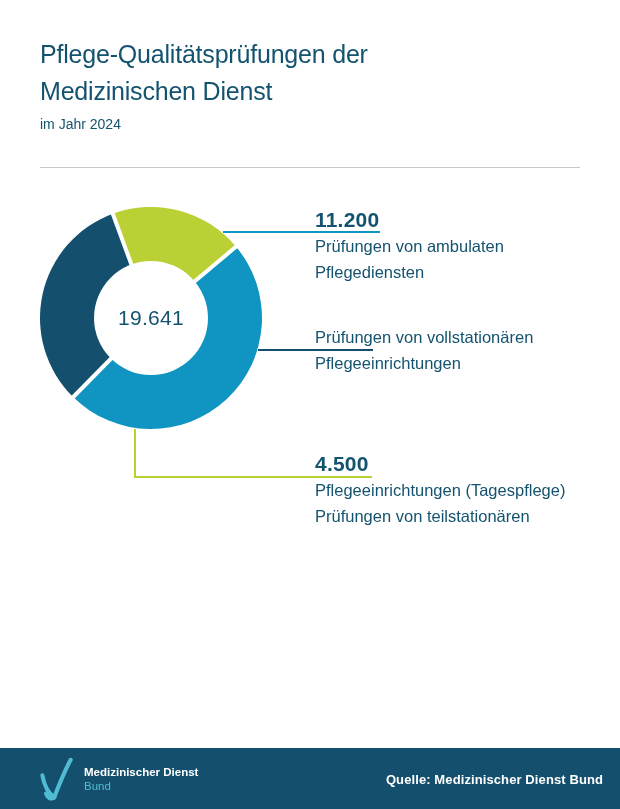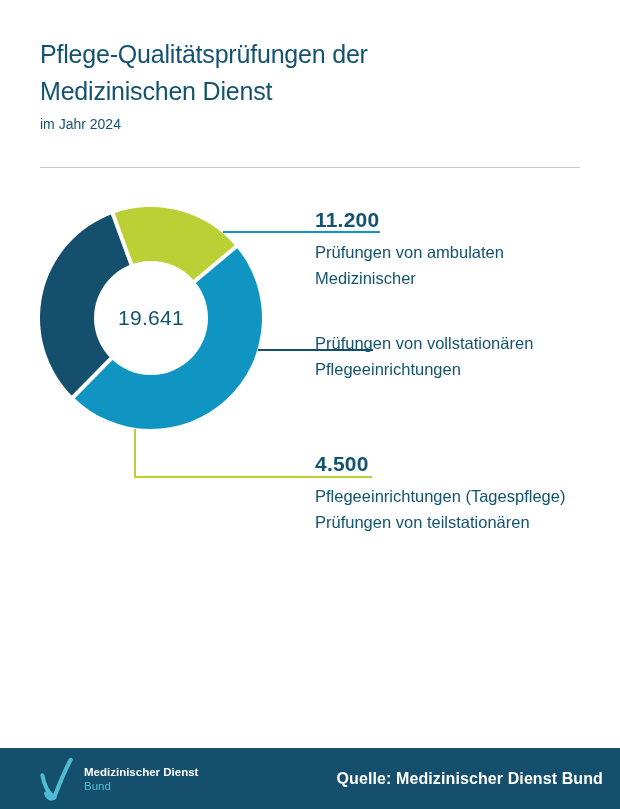--- a/index.html
+++ b/index.html
@@ -34,32 +34,32 @@
   .leader-b{left:258px;top:349px;width:115px;height:2px;}
   .leader-c-v{left:134px;top:429px;width:2px;height:48px;}
   .leader-c-h{left:134px;top:476px;width:238px;height:2px;}
 
   
   .legend-entry{position:absolute;left:315px;width:280px;}
   .legend-e1{top:207px;}
   .legend-e2{top:324px;}
   .legend-e3{top:451px;}
   .legend-value{font-size:21px;font-weight:700;color:var(--ink);line-height:26px;letter-spacing:0.2px;}
-  .legend-text{margin-top:6px;font-size:16.5px;font-weight:400;color:var(--ink);line-height:26px;}
+  .legend-text{font-size:16.5px;font-weight:400;color:var(--ink);line-height:26px;}
 
   
   .footer{position:absolute;left:0;top:748px;width:620px;height:61px;background:var(--dblue);
           display:flex;align-items:center;}
   .footer-logo{display:flex;align-items:center;margin-left:36px;}
   .logo-mark{width:42px;height:46px;flex:0 0 auto;}
   .logo-text{margin-left:6px;line-height:14px;}
   .logo-line1{color:var(--white);font-size:11.5px;font-weight:700;}
   .logo-line2{color:var(--cyan);font-size:11.5px;font-weight:400;}
   .footer-source{position:absolute;right:17px;top:0;height:62px;display:flex;align-items:center;
-                 color:var(--white);font-size:16px;font-weight:700;letter-spacing:0.1px;}
+                 color:var(--white);font-size:13px;font-weight:700;letter-spacing:0.1px;}
 </style>
 </head>
 <body>
 
 <div class="page">
 
   <div class="title">
     <span>Pflege-Qualitätsprüfungen der</span><br>
     <span>Medizinischen Dienst</span>
   </div>
@@ -79,21 +79,21 @@
 
   <div class="leader leader-a" style="background: rgb(16, 149, 195);"></div>
   <div class="leader leader-b" style="background: rgb(20, 80, 110);"></div>
   <div class="leader leader-c-v" style="background: rgb(186, 208, 53);"></div>
   <div class="leader leader-c-h" style="background: rgb(186, 208, 53);"></div>
 
   <div class="legend-entry legend-e1">
     <div class="legend-value">11.200</div>
     <div class="legend-text">
       <div>Prüfungen von ambulaten</div>
-      <div>Medizinischer</div>
+      <div>Pflegediensten</div>
     </div>
   </div>
 
   <div class="legend-entry legend-e2">
     <div class="legend-text">
       <div>Prüfungen von vollstationären</div>
       <div>Pflegeeinrichtungen</div>
     </div>
   </div>
 

